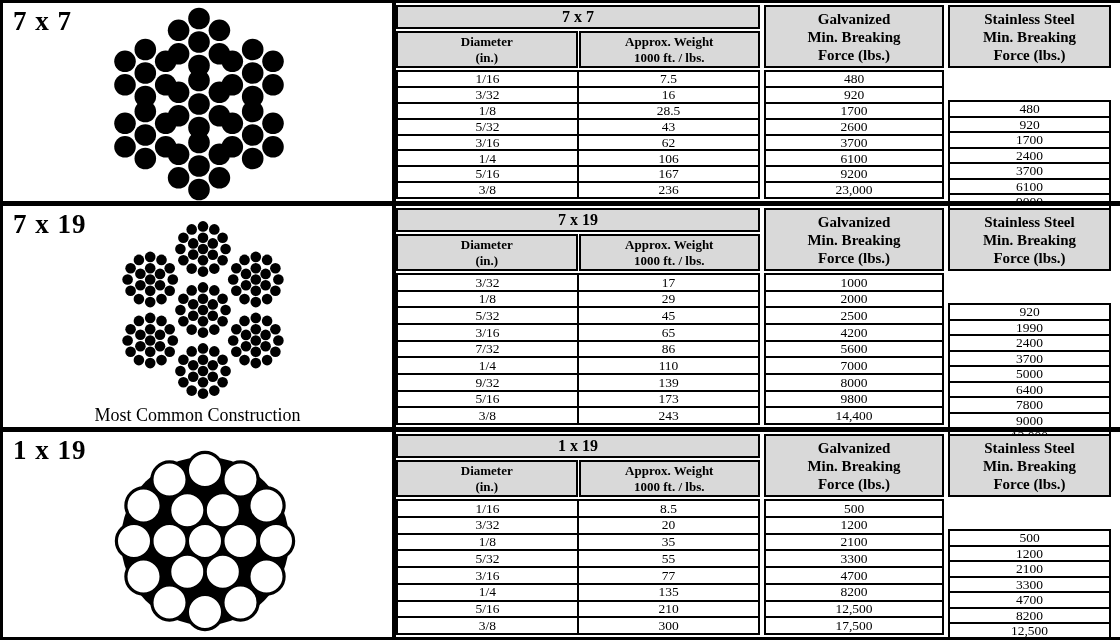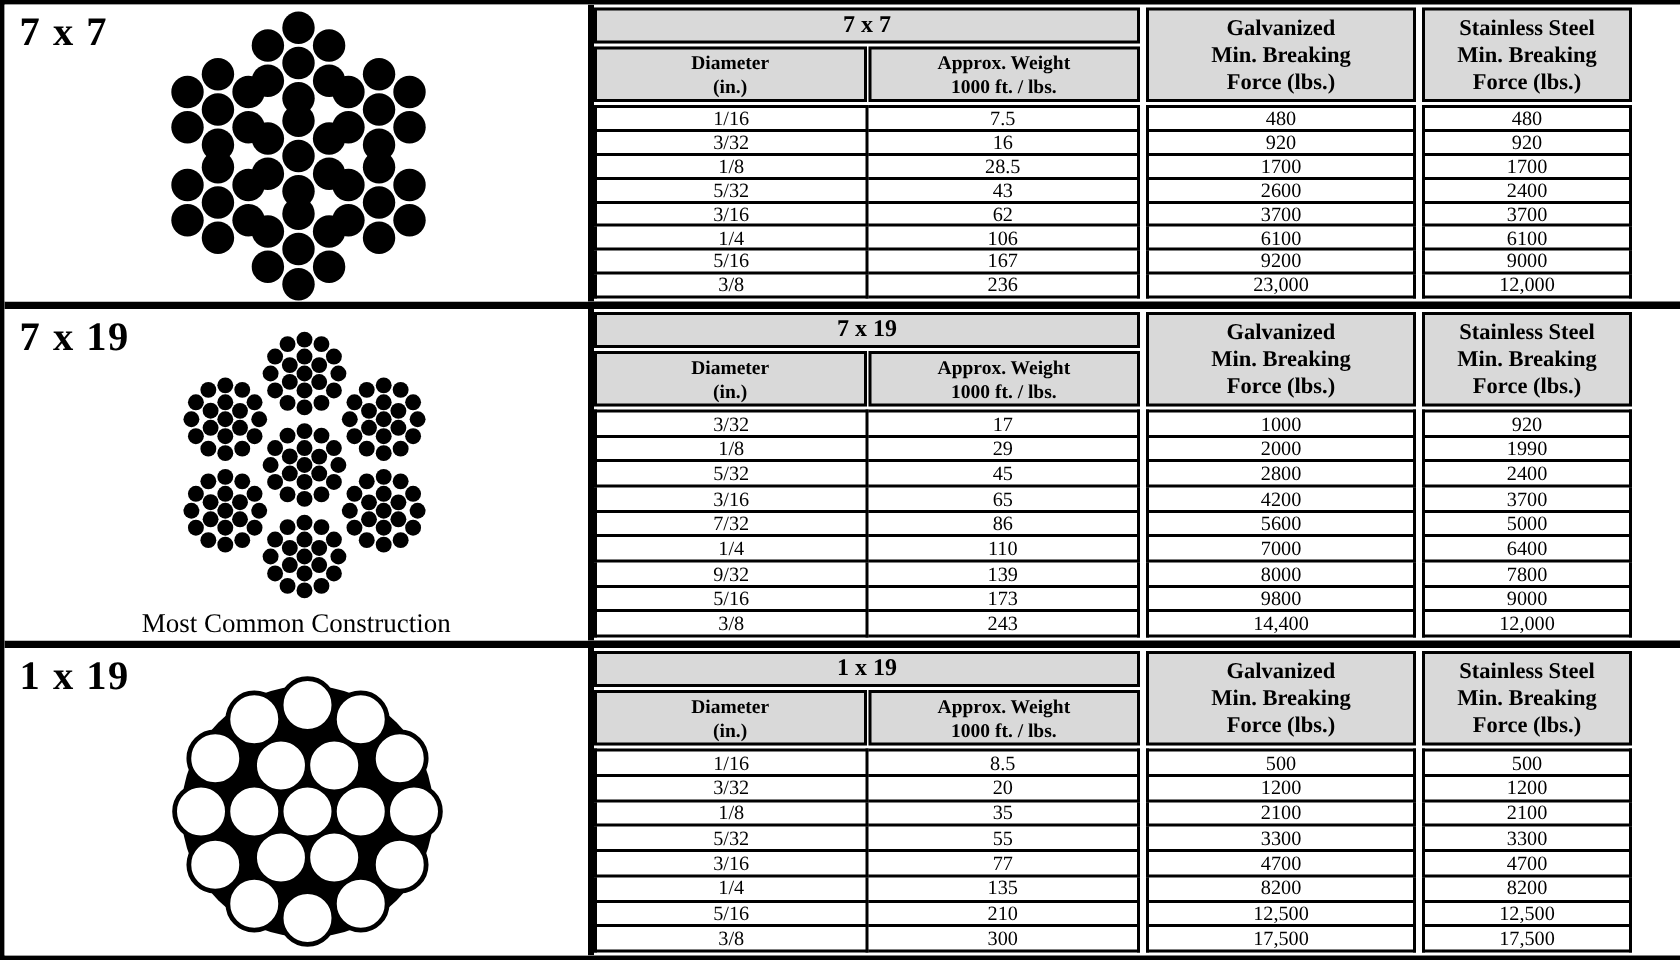--- a/index.html
+++ b/index.html
@@ -26,21 +26,21 @@
   .panel-caption {
     position: absolute; bottom: 1px; left: 0; width: 100%;
     text-align: center; font-size: 18px; z-index: 2;
   }
 
   
   .tables { flex: 1; display: flex; gap: 4px; padding: 2px 2px 2px 0; }
   .block { display: flex; flex-direction: column; }
   .blockA { width: 364px; flex: none; }
   .blockB { width: 180px; flex: none; }
-  .blockC { width: 140px; flex: none; }
+  .blockC { width: 163px; flex: none; gap: 30px; }
 
   .ghdr {
     height: 24px; flex: none; margin-bottom: 2px;
     border: 2.5px solid #000; background: #d9d9d9;
     font-weight: bold; font-size: 16px;
     display: flex; align-items: center; justify-content: center;
   }
   .subrow { height: 37px; flex: none; display: flex; gap: 1px; margin-bottom: 2px; }
   .sub {
     flex: 1; border: 2.5px solid #000; background: #d9d9d9;
@@ -433,21 +433,21 @@
 Force (lbs.)</div>
         <table class="data">
             <tbody id="tb1g">
               <tr>
                 <td>1000</td>
               </tr>
               <tr>
                 <td>2000</td>
               </tr>
               <tr>
-                <td>2800</td>
+                <td>2500</td>
               </tr>
               <tr>
                 <td>4200</td>
               </tr>
               <tr>
                 <td>5600</td>
               </tr>
               <tr>
                 <td>7000</td>
               </tr>

